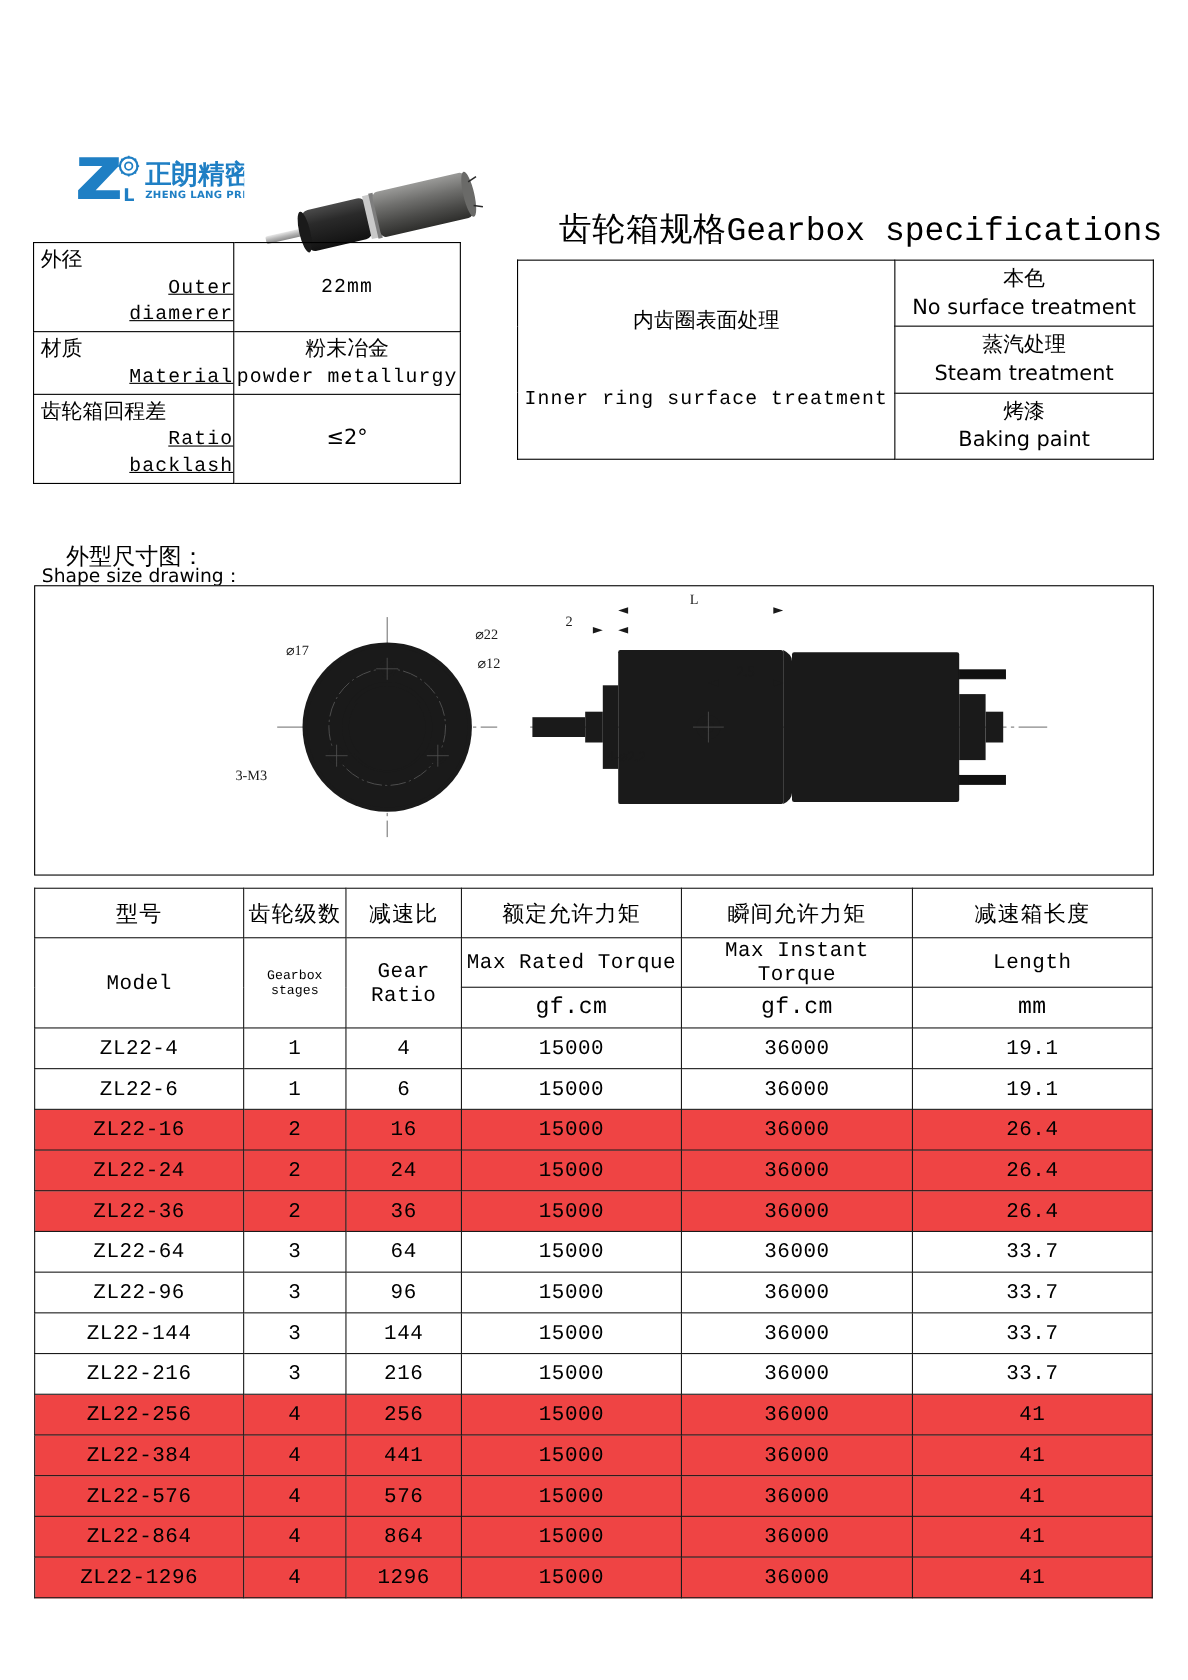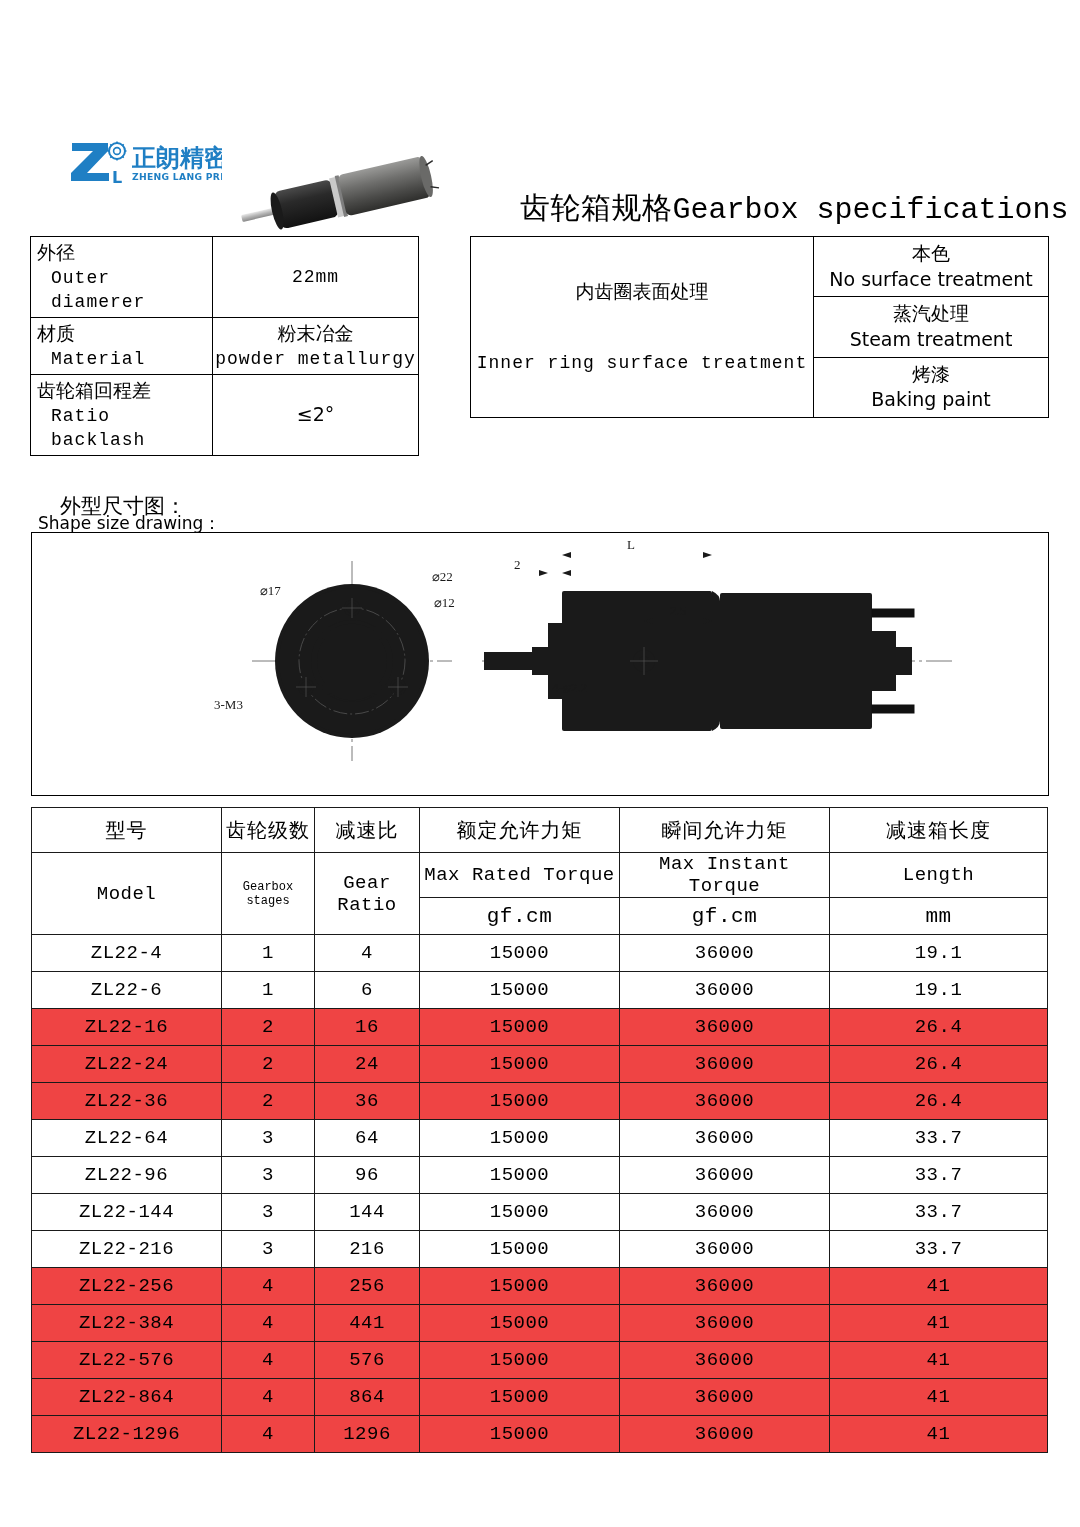--- a/index.html
+++ b/index.html
@@ -55,21 +55,21 @@
   .hotline .num { font-family: "Liberation Serif", serif; letter-spacing: 1px; }
 
   .spec-title {
     position: absolute;
     left: 508px;
     top: 188px;
     font-size: 31px;
     white-space: nowrap;
     letter-spacing: 0.5px;
   }
-  .spec-title .cn { font-family: "DejaVu Sans", sans-serif; font-weight: 500; font-size: 30px; margin-left: 12px;}
+  .spec-title .cn { font-family: "DejaVu Sans", sans-serif; font-weight: 500; font-size: 30px;}
   .spec-title .en { font-family: "Liberation Mono", "DejaVu Sans Mono", monospace; font-size: 30px; letter-spacing: 0px;}
 
   
   table.grid {
     border-collapse: collapse;
     position: absolute;
     table-layout: fixed;
   }
   table.grid td {
     border: 1.6px solid #000;
@@ -87,29 +87,29 @@
     font-size: 18px;
     line-height: 1.35;
     letter-spacing: 1px;
   }
   .en-sans {
     font-family: "DejaVu Sans", sans-serif;
     font-size: 19px;
     line-height: 1.35;
   }
 
-  #left-spec { left: 30px; top: 236px; width: 382px; }
+  #left-spec { left: 30px; top: 220px; width: 382px; }
   #left-spec td.lbl {
     text-align: left;
     padding: 3px 0 3px 6px;
     width: 175px;
     height: 34px;
   }
   #left-spec td.lbl .cn-txt { display:block; text-align:left; }
-  #left-spec td.lbl .en-txt { display:block; text-align:left; padding-left: 14px; }
+  #left-spec td.lbl .en-txt { display:block; text-align:right; padding-left: 14px; text-decoration: underline; }
   #left-spec td.val { width: 205px; }
 
   #right-spec { left: 470px; top: 236px; width: 578px; }
   #right-spec td.rlbl { width: 342px; margin-top: 12px; }
   #right-spec td.rval { width: 234px; height: 46px; padding: 4px 0; }
   #right-spec td.rval .cn-txt { display:block; }
   #right-spec td.rval .en-sans { display:block; }
   #right-spec td.rlbl .cn-txt { display:block; margin-bottom: 46px; }
   #right-spec td.rlbl .en-txt { display:block; }
 

